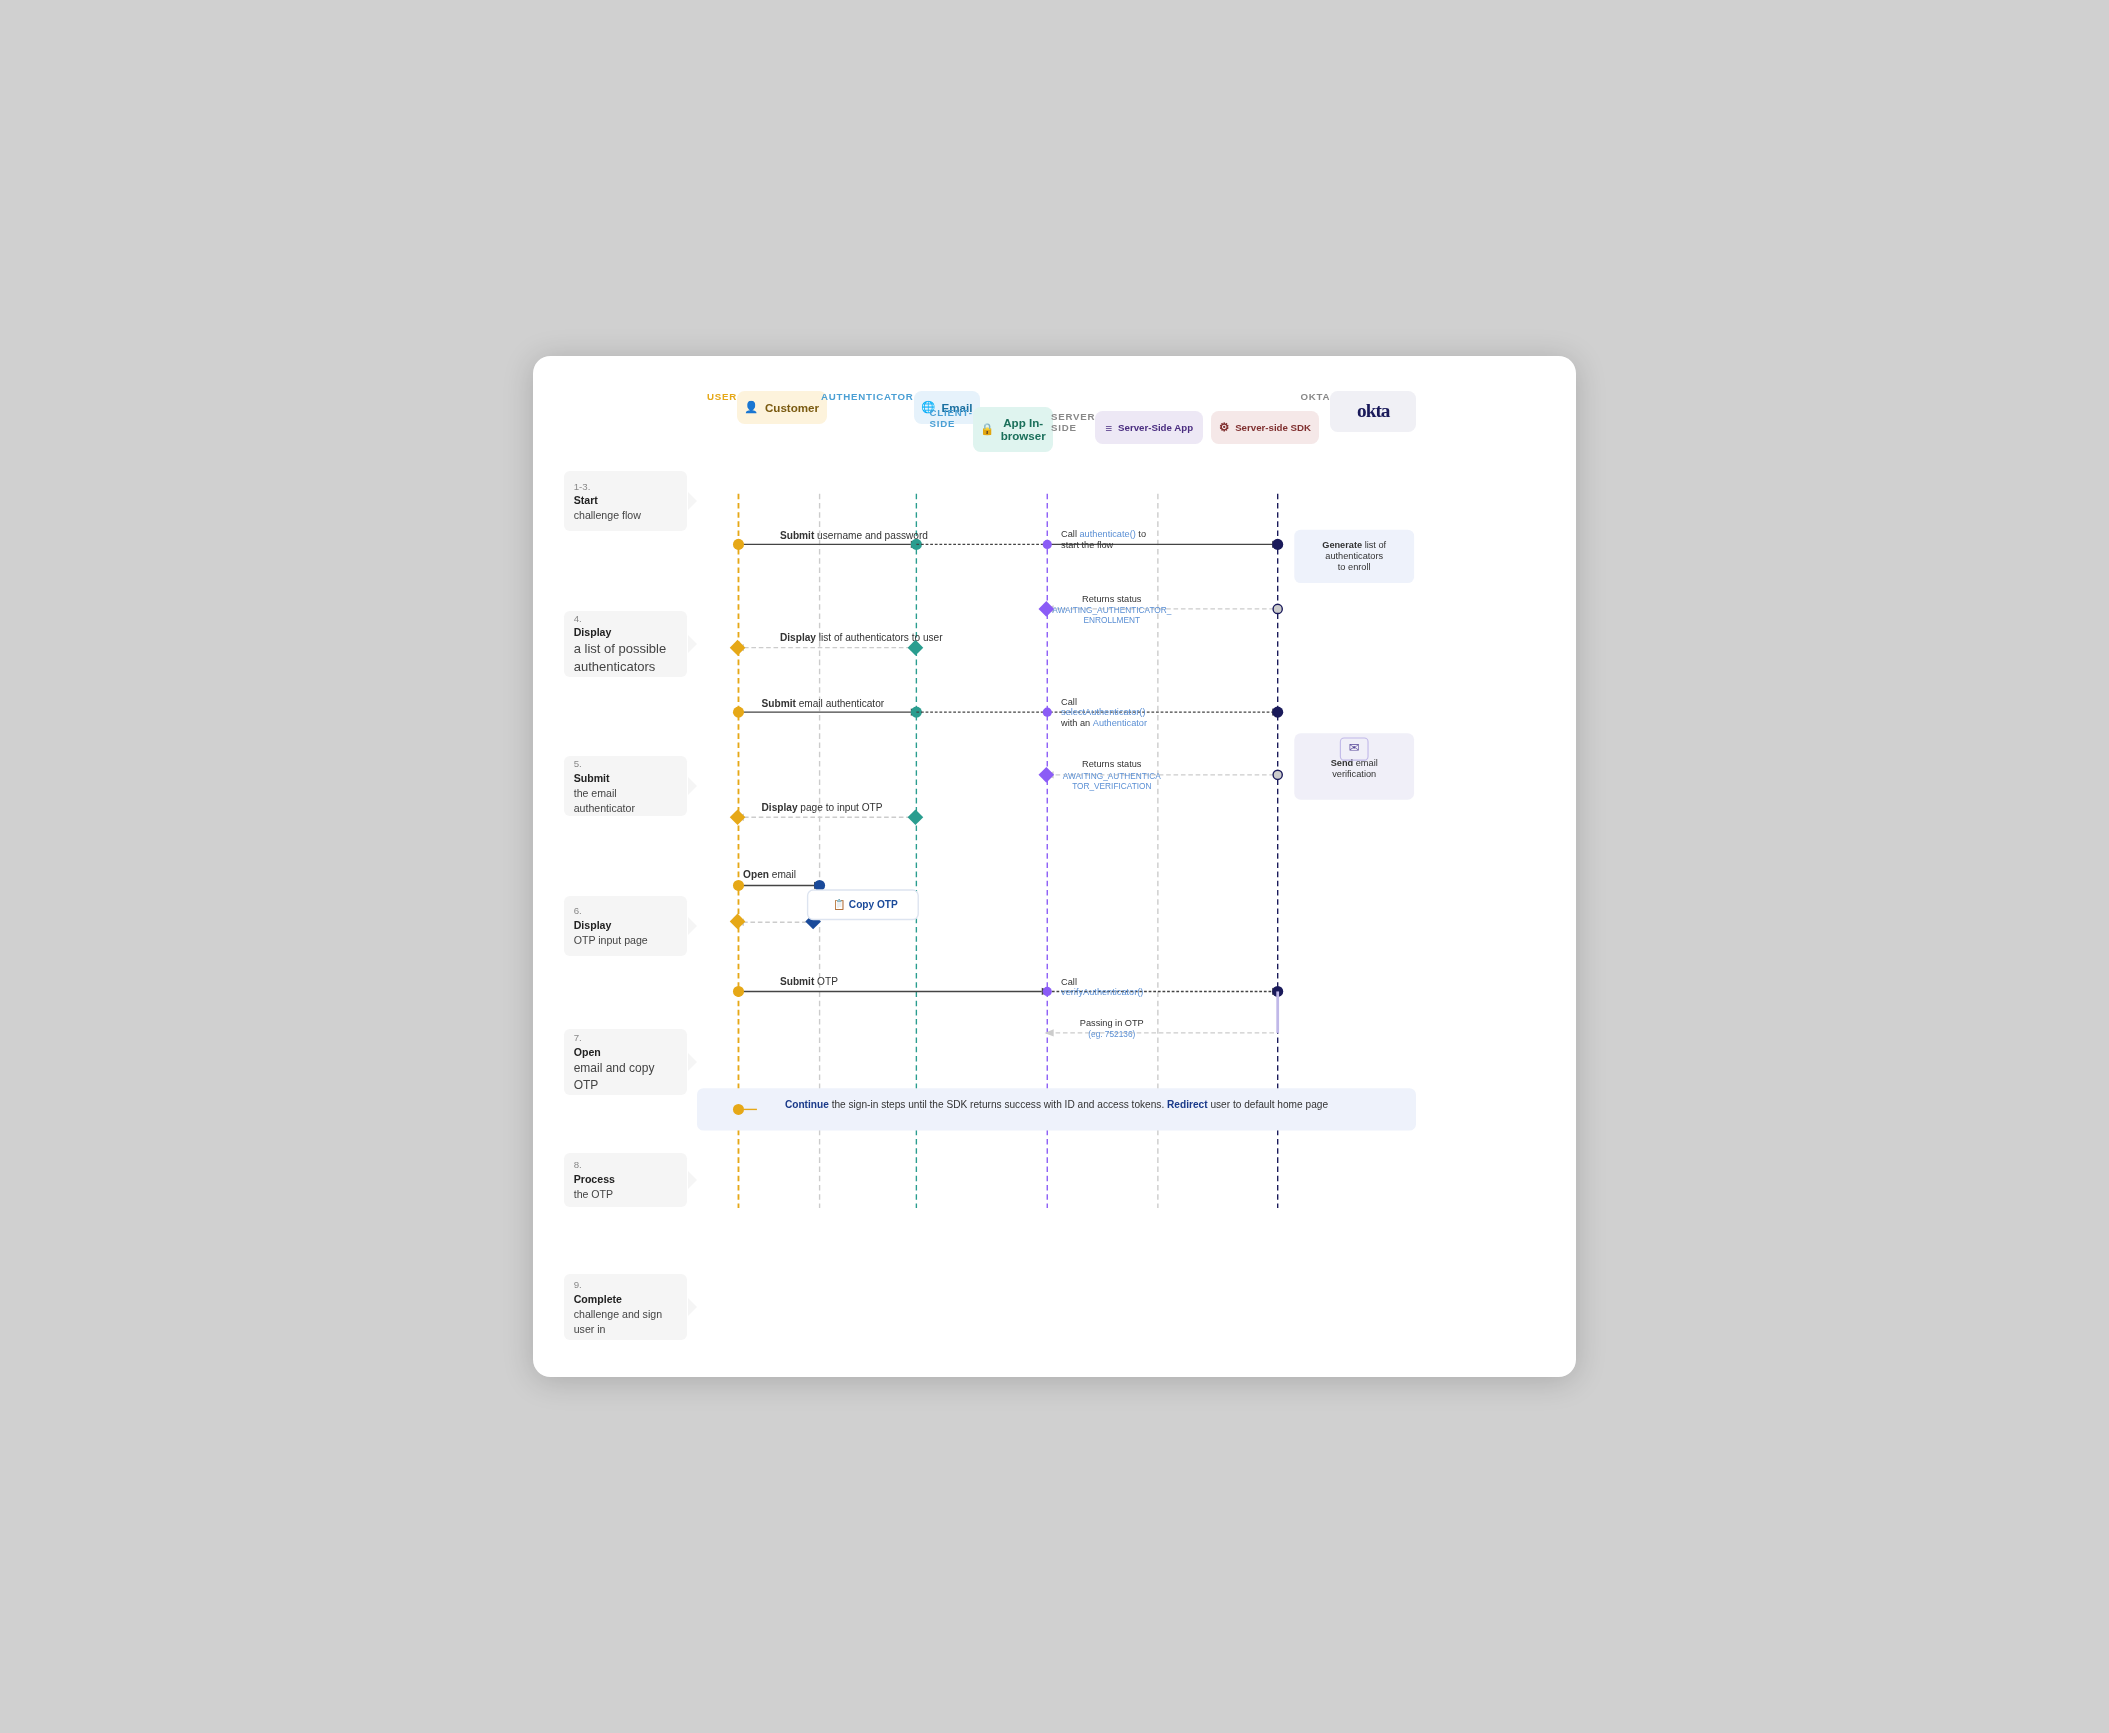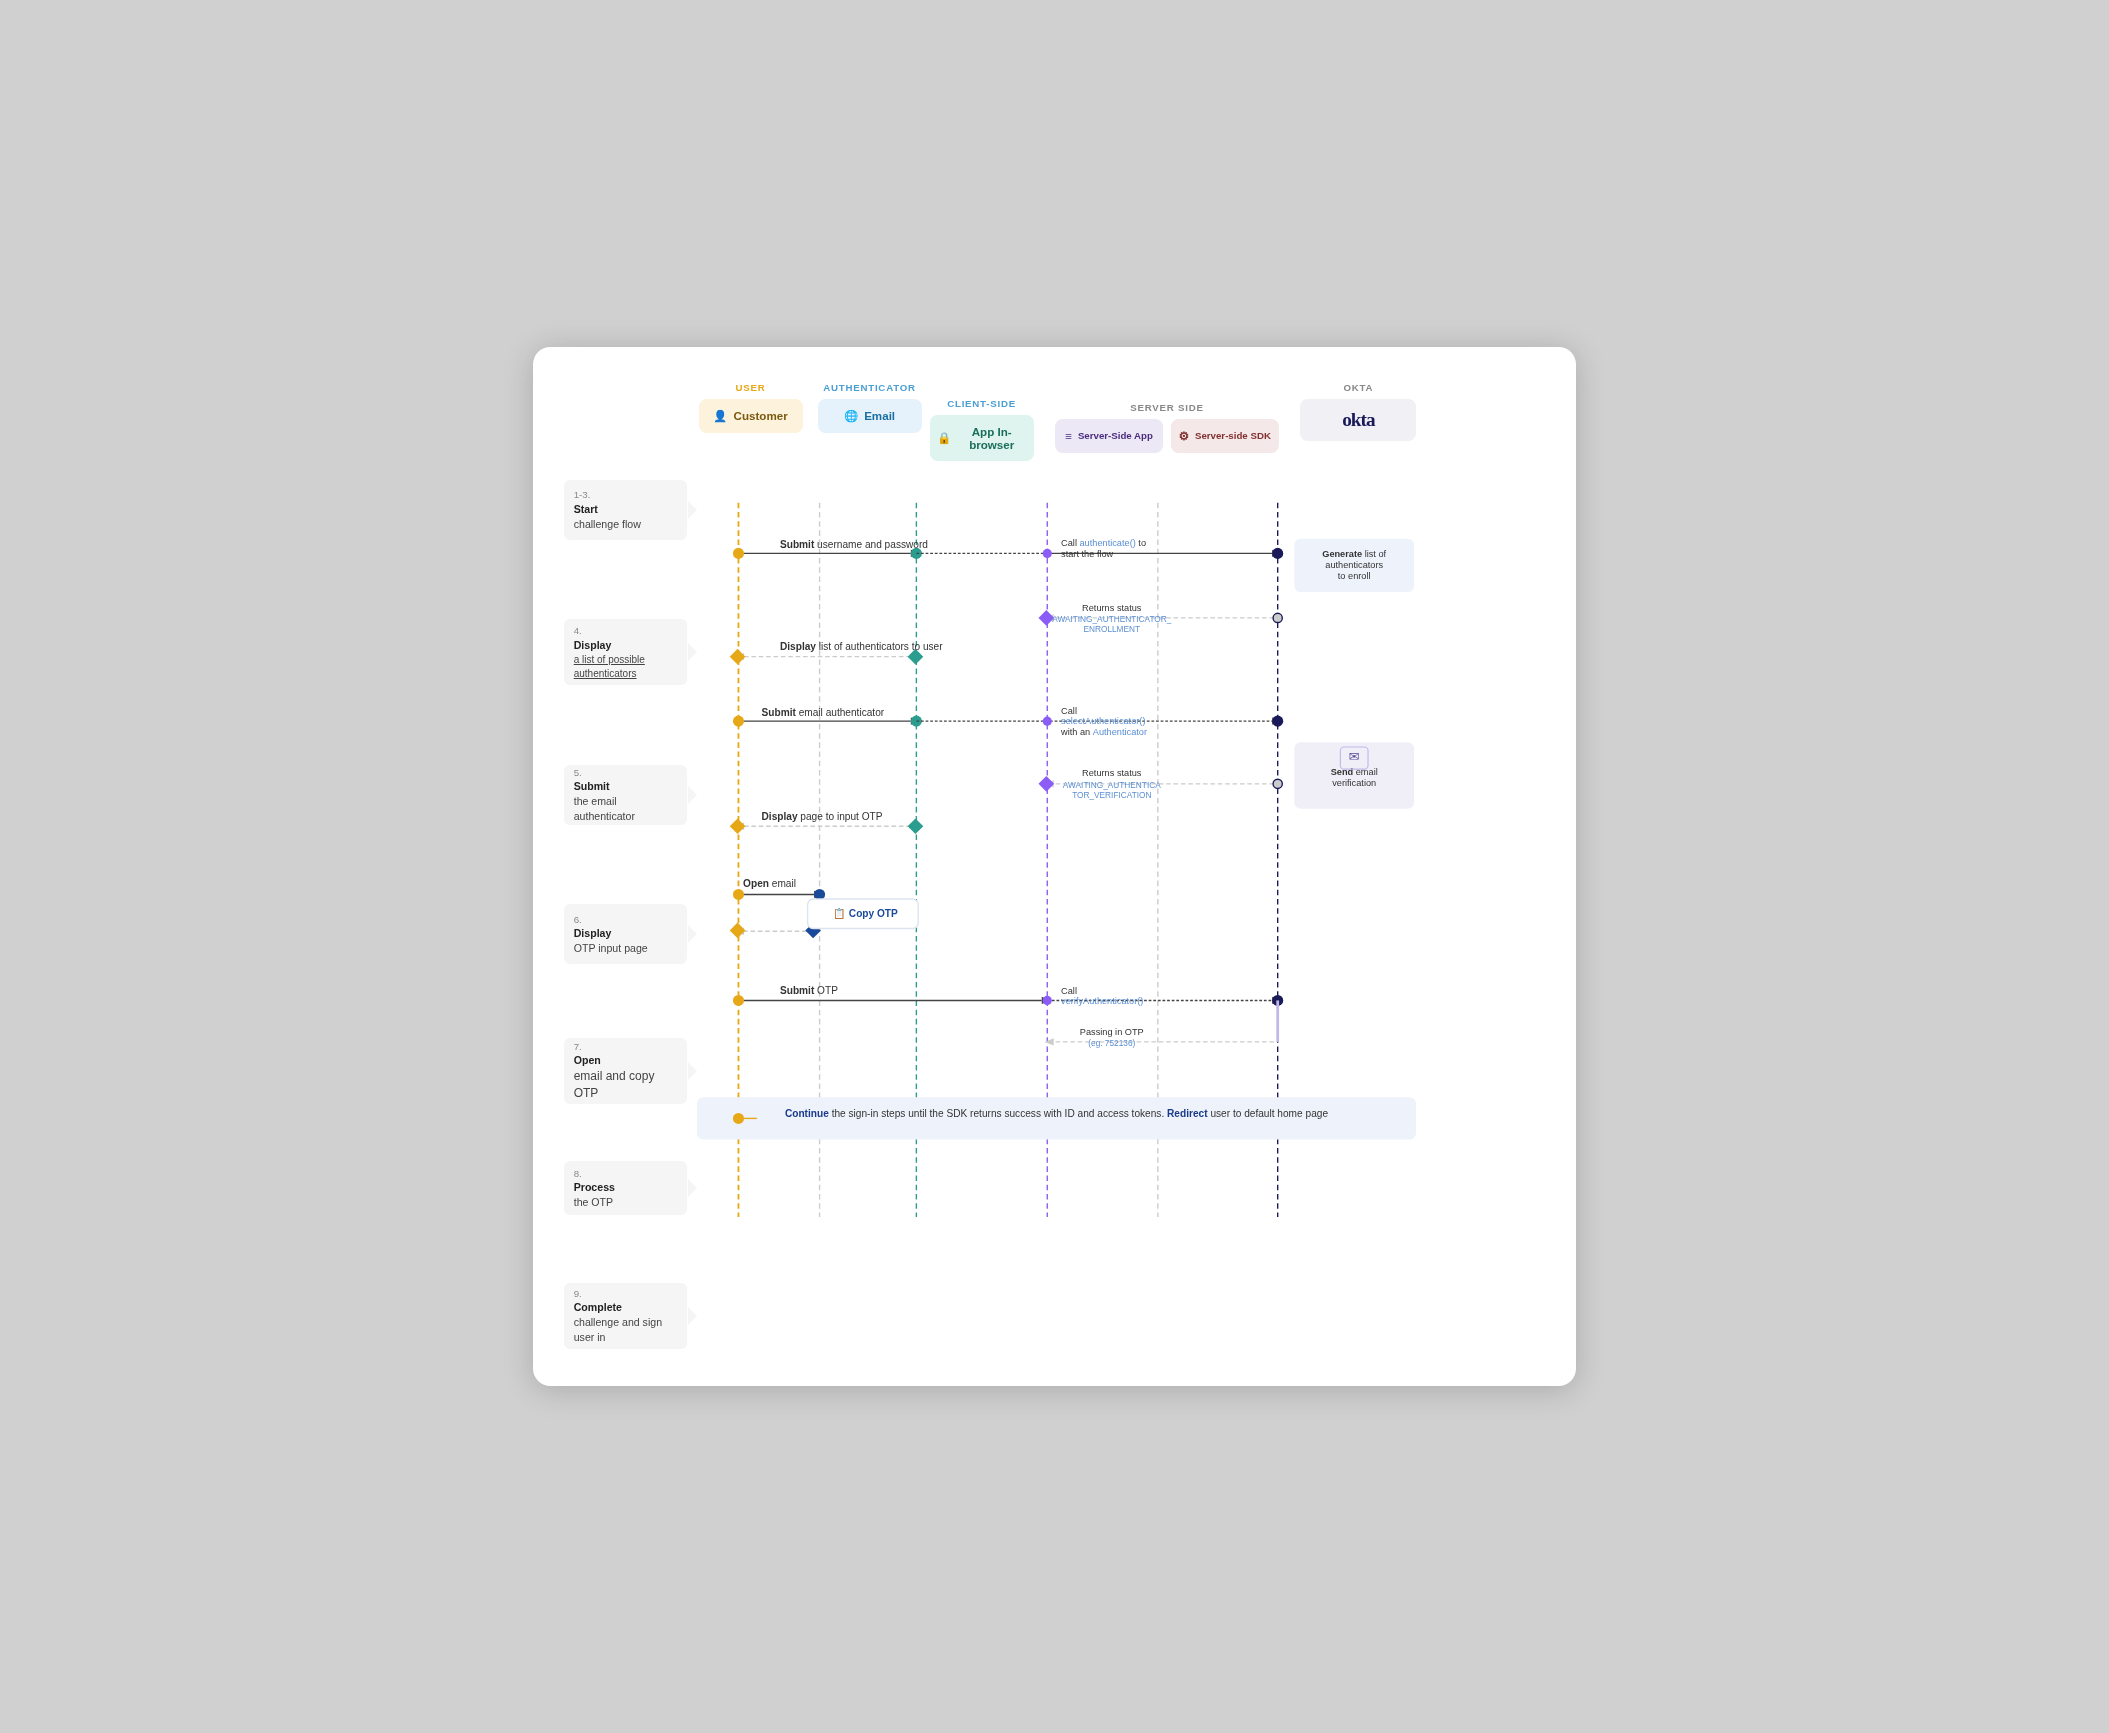--- a/index.html
+++ b/index.html
@@ -97,22 +97,22 @@
       position: absolute;
       right: -9.7px;
       top: 50%;
       transform: translateY(-50%);
       border-top: 9.7px solid transparent;
       border-bottom: 9.7px solid transparent;
       border-left: 9.7px solid #f5f5f5;
     }
     .col-slot {
       display: flex;
-      flex-direction: column;
-      align-items: center;
+      flex-direction: row;
+      align-items: flex-start;
     }
   </style>
 </head>
 <body>
 
 <div class="diagram-container">
 
   <div style="display:flex; margin-left:143px; gap:0; margin-bottom:19.3px;">
 
     <div class="col-slot" style="width:87px;">
@@ -178,21 +178,21 @@
         <span style="font-size:9.7px; color:#888;">1-3. </span>
           <strong style="font-size:10.6px;">Start</strong>
           <span style="font-size:10.6px;"> challenge flow</span>
       </div>
 
       <div style="height:66px;"></div>
 
       <div class="step-box" style="height:66px; display:flex; flex-direction:column; justify-content:center;">
         <span style="font-size:9.7px; color:#888;">4. </span>
           <strong style="font-size:10.6px;">Display</strong>
-          <span style="font-size:10px;text-decoration:underline;"> a list of possible authenticators</span>
+          <span style="font-size:13px;"> a list of possible authenticators</span>
       </div>
 
       <div style="height:66px;"></div>
 
       <div class="step-box" style="height:60px; display:flex; flex-direction:column; justify-content:center;">
         <span style="font-size:9.7px; color:#888;">5. </span>
           <strong style="font-size:10.6px;">Submit</strong>
           <span style="font-size:10.6px;"> the email authenticator</span>
       </div>
 

